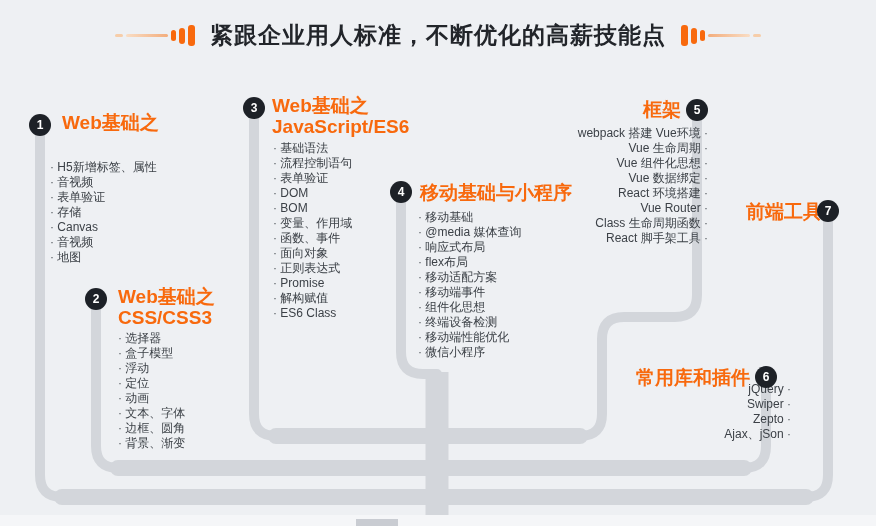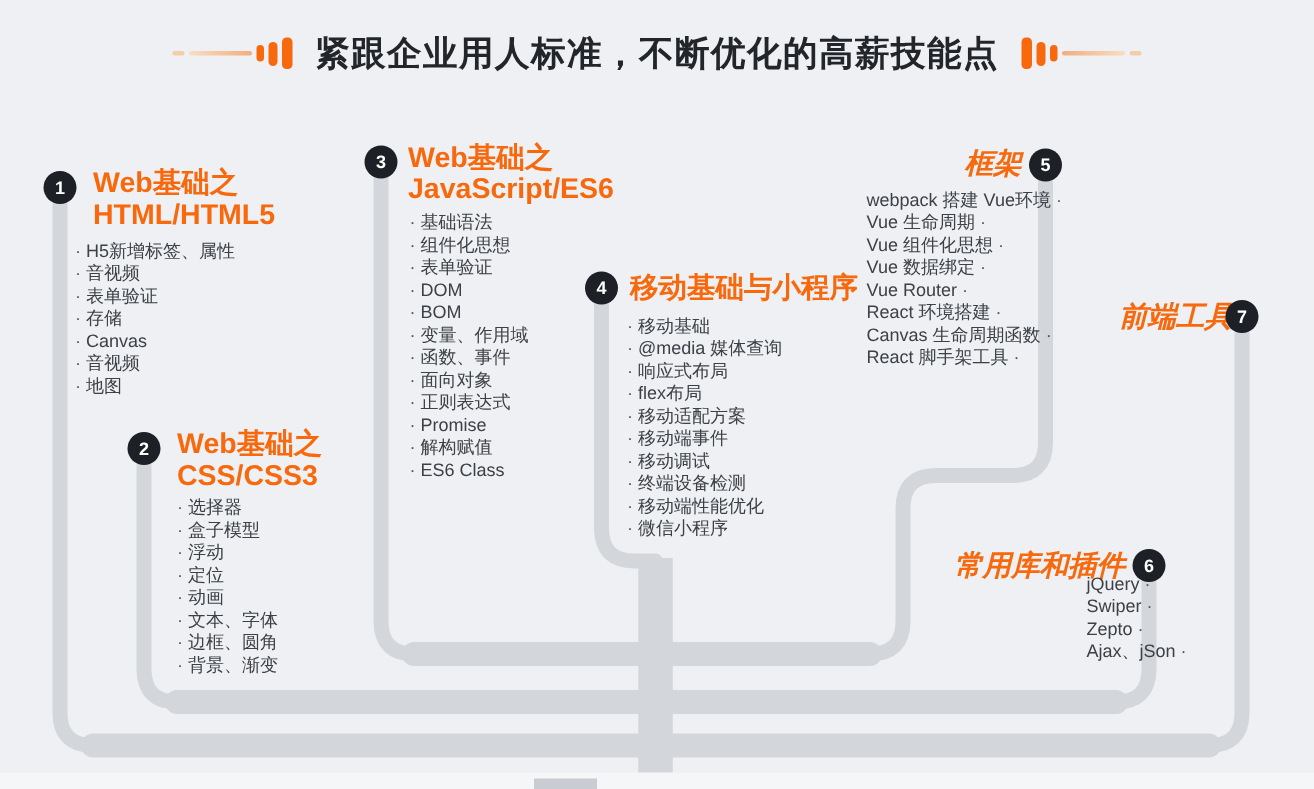--- a/index.html
+++ b/index.html
@@ -22,25 +22,25 @@
   .deco.right .line { background:linear-gradient(to left,#f9ddc4,#f3ad7c); }
   .bar { border-radius:3px; background:#f8690d; }
   .b-s { width:5px; height:11px; } .b-m { width:6px; height:16px; } .b-l { width:7px; height:21px; }
 
   .badge {
     position:absolute; width:22px; height:22px; border-radius:50%;
     background:#1d2127; color:#ffffff; font-size:12px; font-weight:700;
     display:flex; align-items:center; justify-content:center; z-index:3;
   }
   .sec-title { position:absolute; color:#f8690d; font-size:19px; font-weight:800; line-height:21px; z-index:2; white-space:nowrap; }
-  .sec-title.right { text-align:center;font-style:italic; }
+  .sec-title.right { text-align:center; }
   .items { position:absolute; font-size:12px; line-height:15px; color:#3c4147; z-index:2; white-space:nowrap; }
   .items .item { height:15px; }
   .items-left  .item::before { content:"· "; color:#51565c; }
-  .items-right { }
+  .items-right { text-align:right; }
   .items-right .item::after  { content:" ·"; color:#51565c; }
 </style>
 </head>
 <body>
 
 <div class="stage">
 
   <svg class="paths" width="876" height="526" viewBox="0 0 876 526">
     <path d="M40 130 V475 Q40 497 62 497 H95" stroke-width="10" stroke-linecap="round"></path>
     <path d="M96 304 V446 Q96 468 118 468 H150" stroke-width="10" stroke-linecap="round"></path>
@@ -72,21 +72,20 @@
       <span class="bar b-m"></span>
       <span class="bar b-s"></span>
       <span class="line"></span>
       <span class="dash"></span>
     </span>
   </div>
 
   <div class="badge" style="left:29px;top:114px">1</div>
   <div class="sec-title" style="left:62px;top:112px">
     <div>Web基础之</div>
-    <div>HTML/HTML5</div>
   </div>
   <div class="items items-left" style="left:50px;top:160px">
       <div class="item">H5新增标签、属性</div>
       <div class="item">音视频</div>
       <div class="item">表单验证</div>
       <div class="item">存储</div>
       <div class="item">Canvas</div>
       <div class="item">音视频</div>
       <div class="item">地图</div>
     </div>
@@ -107,21 +106,21 @@
       <div class="item">背景、渐变</div>
     </div>
 
   <div class="badge" style="left:243px;top:97px">3</div>
   <div class="sec-title" style="left:272px;top:95px">
     <div>Web基础之</div>
     <div>JavaScript/ES6</div>
   </div>
   <div class="items items-left" style="left:273px;top:141px">
       <div class="item">基础语法</div>
-      <div class="item">组件化思想</div>
+      <div class="item">流程控制语句</div>
       <div class="item">表单验证</div>
       <div class="item">DOM</div>
       <div class="item">BOM</div>
       <div class="item">变量、作用域</div>
       <div class="item">函数、事件</div>
       <div class="item">面向对象</div>
       <div class="item">正则表达式</div>
       <div class="item">Promise</div>
       <div class="item">解构赋值</div>
       <div class="item">ES6 Class</div>
@@ -131,38 +130,38 @@
   <div class="sec-title" style="left:420px;top:182px">
     <div>移动基础与小程序</div>
   </div>
   <div class="items items-left" style="left:418px;top:210px">
       <div class="item">移动基础</div>
       <div class="item">@media 媒体查询</div>
       <div class="item">响应式布局</div>
       <div class="item">flex布局</div>
       <div class="item">移动适配方案</div>
       <div class="item">移动端事件</div>
-      <div class="item">移动调试</div>
+      <div class="item">组件化思想</div>
       <div class="item">终端设备检测</div>
       <div class="item">移动端性能优化</div>
       <div class="item">微信小程序</div>
     </div>
 
   <div class="badge" style="left:686px;top:99px">5</div>
   <div class="sec-title right" style="right:195px;top:99px">
     <div>框架</div>
   </div>
   <div class="items items-right" style="right:168px;top:126px">
       <div class="item">webpack 搭建 Vue环境</div>
       <div class="item">Vue 生命周期</div>
       <div class="item">Vue 组件化思想</div>
       <div class="item">Vue 数据绑定</div>
+      <div class="item">React 环境搭建</div>
       <div class="item">Vue Router</div>
-      <div class="item">React 环境搭建</div>
-      <div class="item">Canvas 生命周期函数</div>
+      <div class="item">Class 生命周期函数</div>
       <div class="item">React 脚手架工具</div>
     </div>
 
   <div class="badge" style="left:755px;top:366px">6</div>
   <div class="sec-title right" style="right:126px;top:367px">
     <div>常用库和插件</div>
   </div>
   <div class="items items-right" style="right:85px;top:382px">
       <div class="item">jQuery</div>
       <div class="item">Swiper</div>

